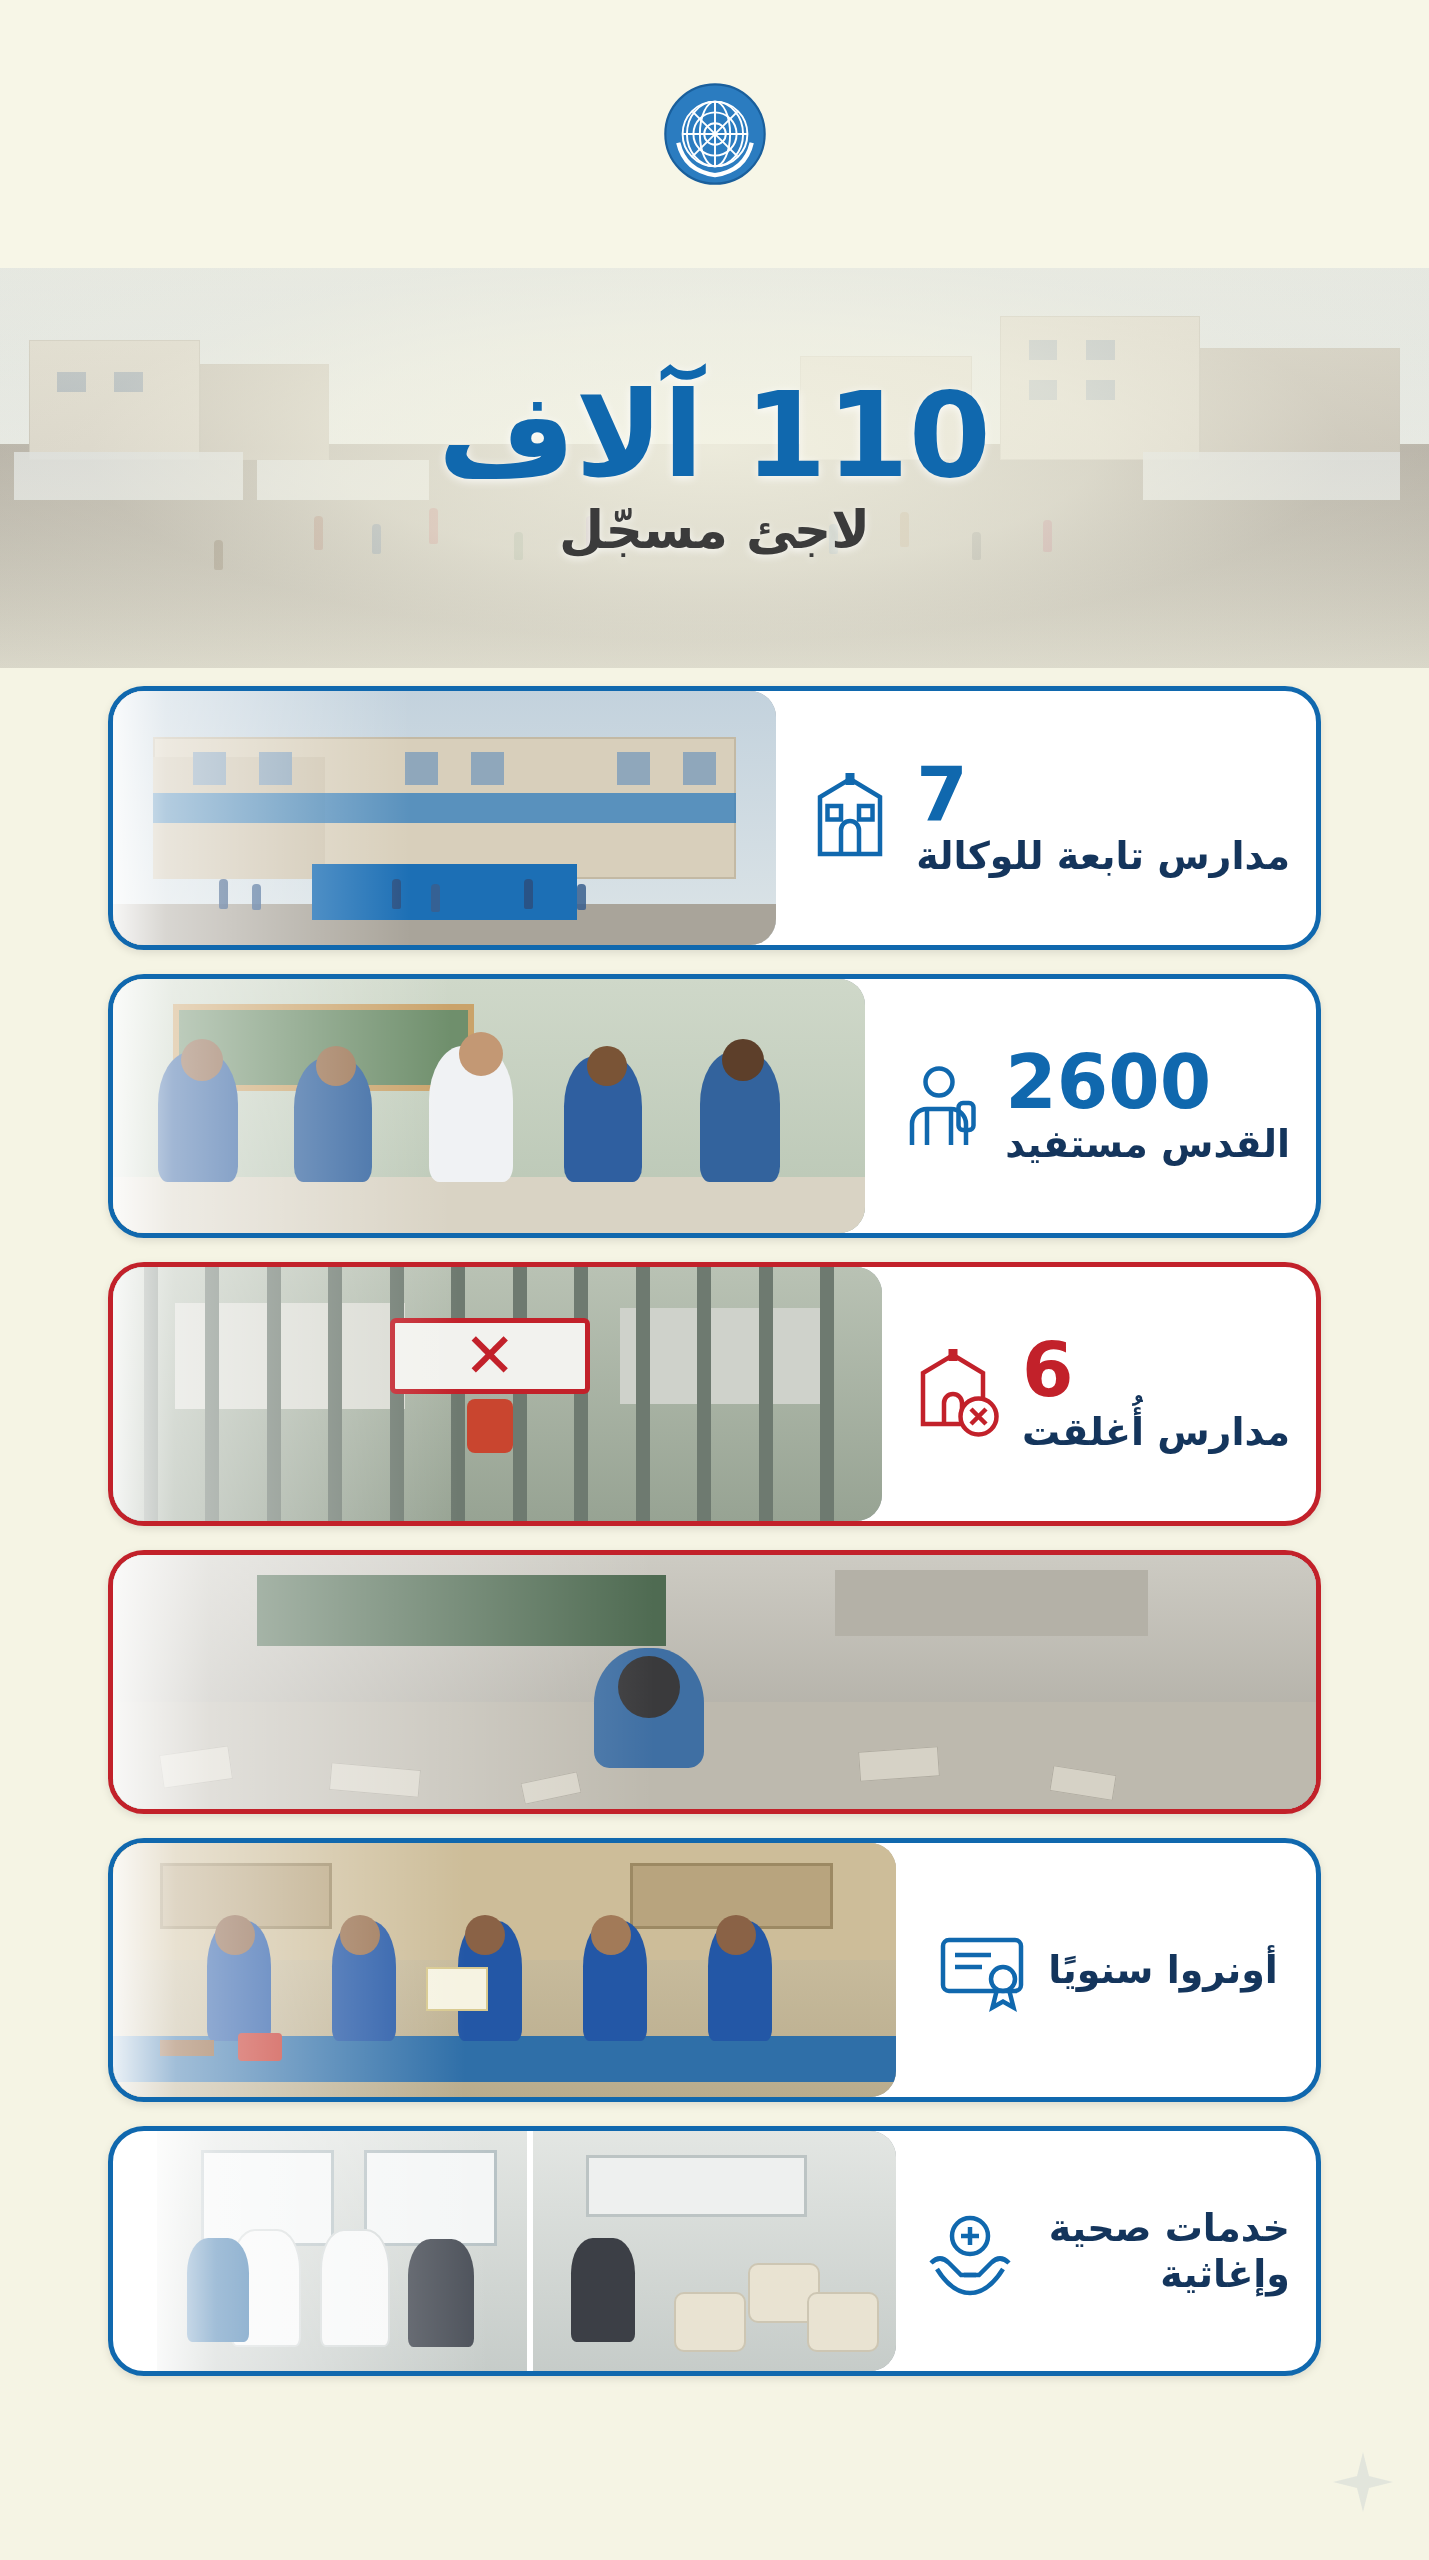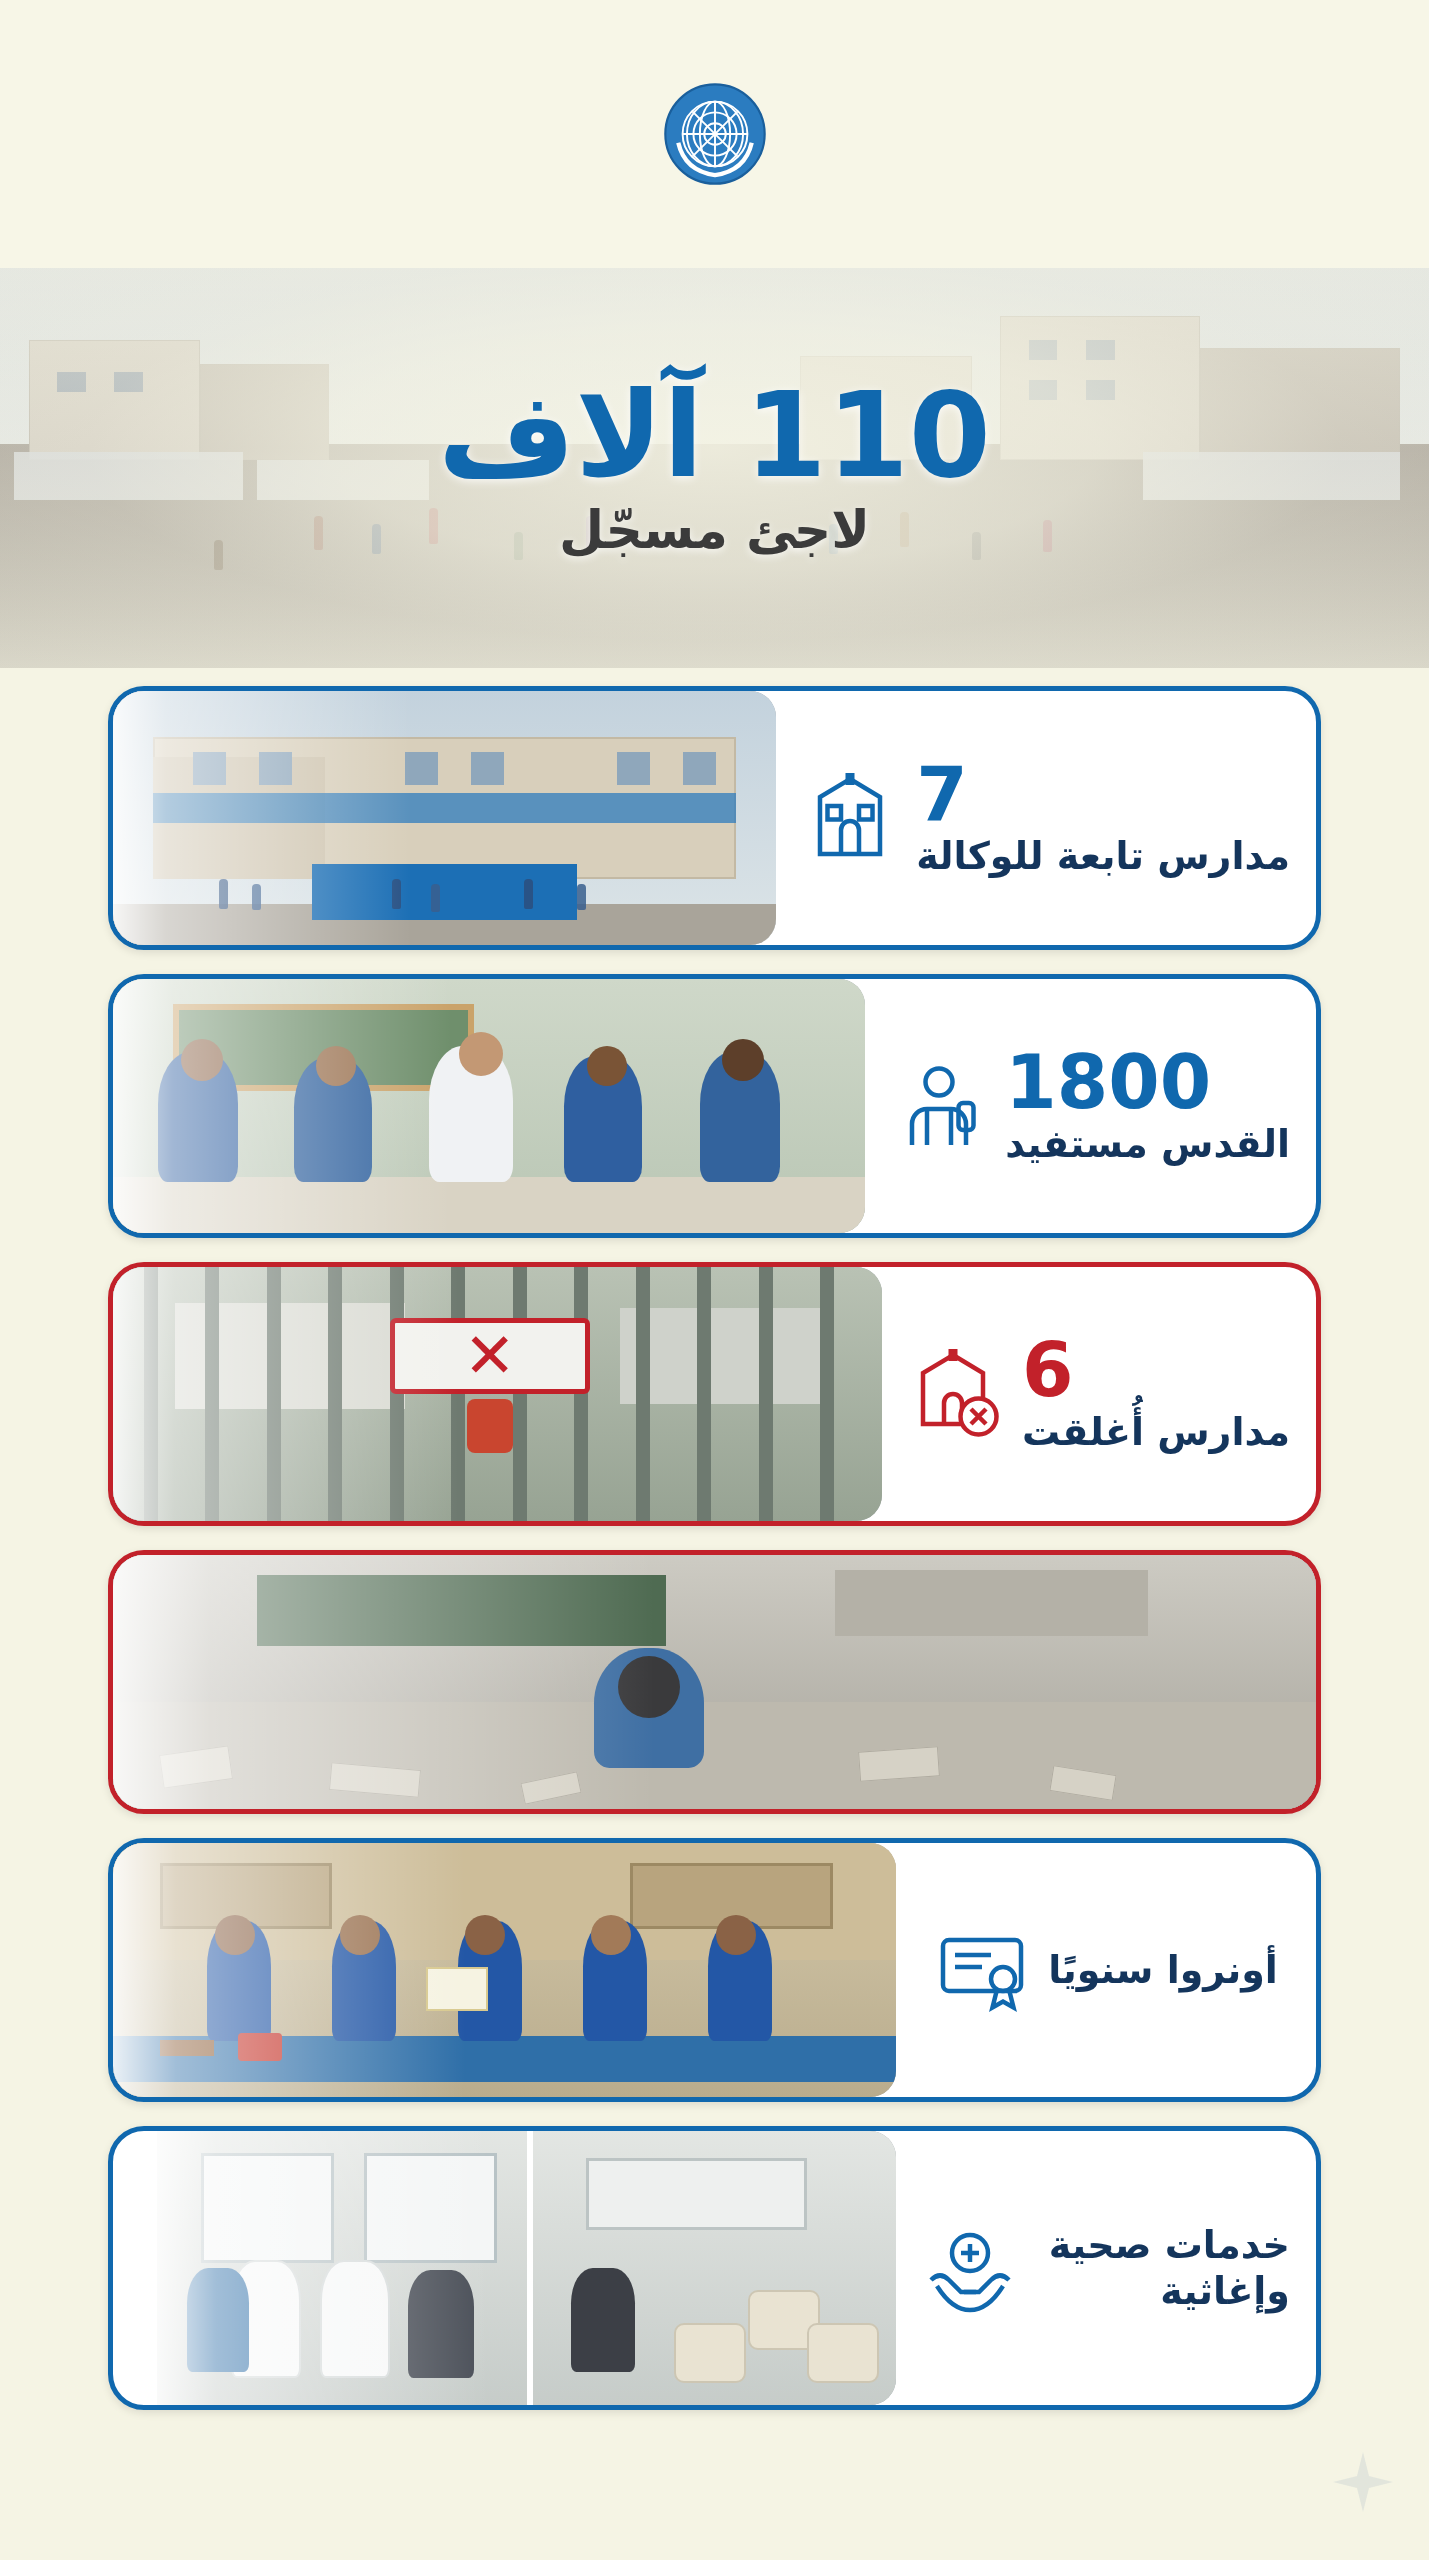--- a/index.html
+++ b/index.html
@@ -122,21 +122,21 @@
     height: 264px;
     border: 5px solid #1068ae;
     border-radius: 36px;
     background: #ffffff;
     display: flex;
     flex-direction: row;
     overflow: hidden;
     box-shadow: 0 3px 9px rgba(0,0,0,.10);
   }
   .card.danger { border-color: #c2212a; }
-  .card.short { height: 284px; padding-left: 44px; }
+  .card.short { height: 250px; padding-left: 44px; }
 
   
   .card-info {
     flex: 0 0 420px;
     display: flex;
     flex-direction: row-reverse;
     align-items: center;
     justify-content: center;
     gap: 18px;
     padding: 0 26px;
@@ -341,21 +341,21 @@
 
   <div class="card">
     <div class="card-info">
       <svg class="card-icon" viewBox="0 0 64 64">
         <circle cx="32" cy="16" r="9" fill="none" stroke="currentColor" stroke-width="3"></circle>
         <path d="M14 58 v-14 a10 10 0 0 1 10 -10 h16 a10 10 0 0 1 10 10 v14" fill="none" stroke="currentColor" stroke-width="3"></path>
         <path d="M24 34 v24 M40 34 v24" stroke="currentColor" stroke-width="3" fill="none"></path>
         <rect x="45" y="30" width="10" height="18" rx="3" fill="none" stroke="currentColor" stroke-width="3"></rect>
       </svg>
       <div class="card-textcol">
-        <div class="card-value">1800</div>
+        <div class="card-value">2600</div>
         <div class="card-label">القدس مستفيد</div>
       </div>
     </div>
     <div class="card-photo">
       <div class="ph p2-wall"></div>
       <div class="ph p2-board"></div>
       <div class="ph p2-desk"></div>
       <div class="ph p2-kid" style="left:6%;width:80px;height:130px;background:#2f5fa0"></div>
       <div class="ph p2-kid" style="left:24%;width:78px;height:124px;background:#32639f"></div>
       <div class="ph p2-kid" style="left:42%;width:84px;height:136px;background:#f0f2f4"></div>

